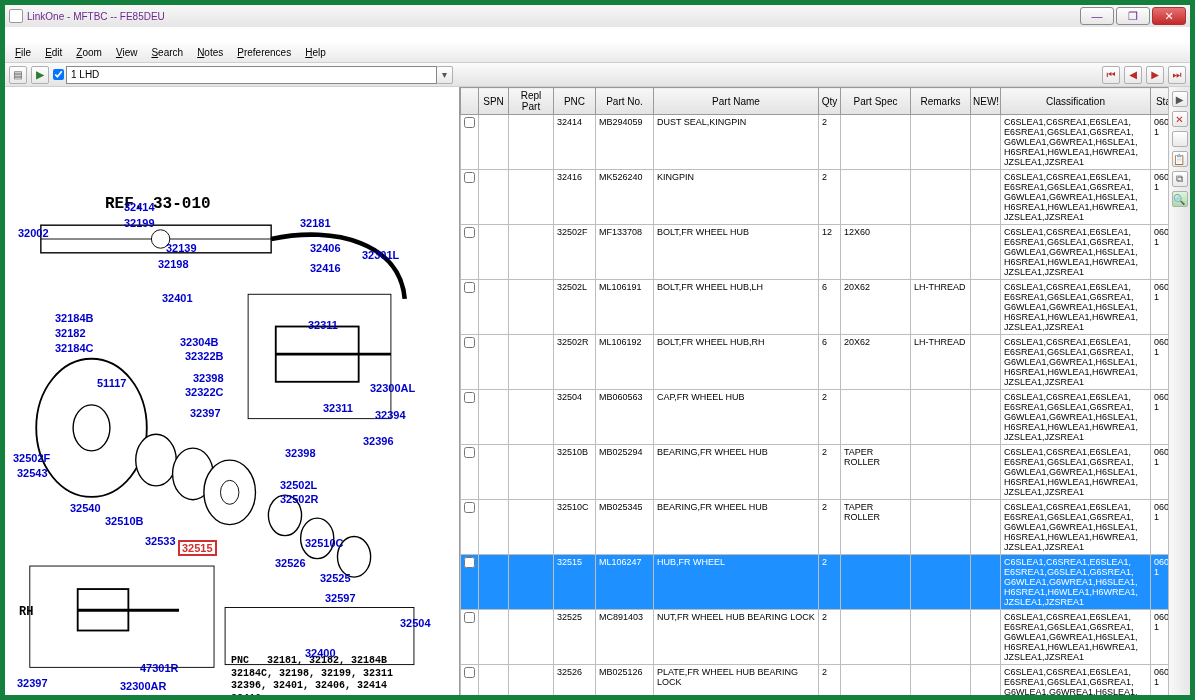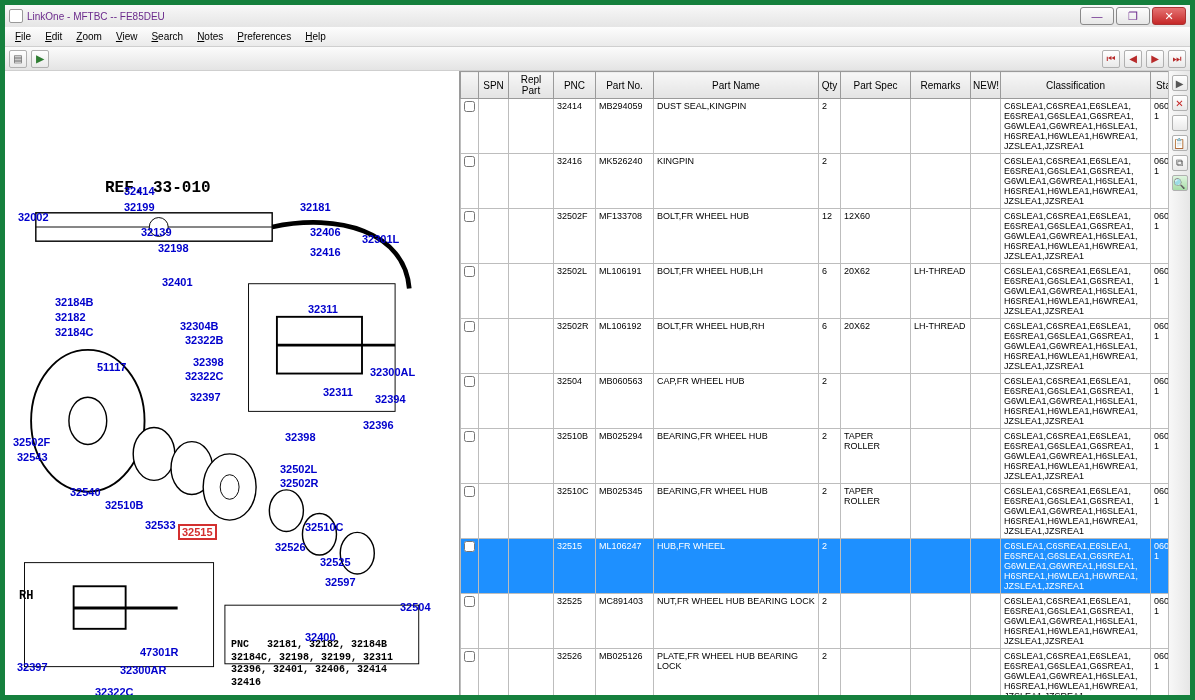--- a/index.html
+++ b/index.html
@@ -7,21 +7,21 @@
 
   
   .window { width: 100%; height: 100%; display: flex; flex-direction: column; border: 5px solid #15803d; }
   .titlebar { height: 22px; background: linear-gradient(#f8f8f8,#e5e5e5); display: flex; align-items: center; padding: 0 4px; font-size: 11px; color: #6b2a8c; }
   .titlebar .wicon { width:14px; height:14px; margin-right:4px; background:#fff; border:1px solid #999; border-radius:2px; }
   .titlebar .spacer { flex:1; }
   .wbtn { width:34px; height:18px; margin-left:2px; border:1px solid #8a8a8a; border-radius:3px; display:flex; align-items:center; justify-content:center; font-size:11px; background:linear-gradient(#fdfdfd,#e7e7e7); cursor:pointer; }
   .wbtn.close { background:linear-gradient(#e57373,#c62828); color:#fff; border-color:#a33; }
 
   
-  .menubar { height:20px; background:linear-gradient(#fdfdfd,#eaeaea); display:flex; align-items:center; padding:0 4px; gap:2px; border-bottom:1px solid #cfcfcf; }
+  .menubar { height:20px; background:linear-gradient(#fdfdfd,#eaeaea); display:flex; align-items:center; padding:0 4px; gap:2px; border-bottom:1px solid #cfcfcf;margin-top:16px; }
   .menuitem { padding:2px 6px; cursor:pointer; }
   .menuitem u { text-decoration:underline; }
 
   
   .toolbar { height:24px; background:linear-gradient(#fbfbfb,#e4e4e4); display:flex; align-items:center; padding:0 4px; gap:4px; border-bottom:1px solid #cfcfcf; }
   .tbtn { width:18px; height:18px; border:1px solid #b0b0b0; border-radius:2px; background:linear-gradient(#fff,#e9e9e9); display:flex; align-items:center; justify-content:center; font-size:10px; color:#555; cursor:pointer;}
   .tbtn.green { color:#2e7d32; font-weight:bold; }
   .toolbar .sel-wrap{ flex:0 0 400px; display:flex; align-items:center;}
   .toolbar .sel-wrap input[type=checkbox]{margin-right:2px;}
   .toolbar .sel-wrap .seltext{ flex:1; height:18px; border:1px solid #888; padding:1px 4px; display:flex; align-items:center; background:#fff;}
@@ -82,20 +82,25 @@
       <div class="menuitem"><u>V</u>iew</div>
       <div class="menuitem"><u>S</u>earch</div>
       <div class="menuitem"><u>N</u>otes</div>
       <div class="menuitem"><u>P</u>references</div>
       <div class="menuitem"><u>H</u>elp</div>
     </div>
 
   <div class="toolbar">
     <div class="tbtn">▤</div>
     <div class="tbtn green">▶</div>
+    <div class="sel-wrap">
+      <input type="checkbox" checked="" style="">
+      <div class="seltext">1 LHD</div>
+      <div class="tbtn" style="width:16px;border-left:0;">▾</div>
+    </div>
     <div class="nav-group">
       <div class="tbtn">⏮</div>
       <div class="tbtn">◀</div>
       <div class="tbtn">▶</div>
       <div class="tbtn">⏭</div>
     </div>
   </div>
 
   <div class="body">
 
@@ -135,21 +140,21 @@
       <div class="ref" style="left:14px; top:518px; font-size:12px;">RH</div>
       <pre class="ref" style="left:226px; top:568px; font-size:10px; line-height:1.25;">PNC   32181, 32182, 32184B
 32184C, 32198, 32199, 32311
 32396, 32401, 32406, 32414
 32416</pre>
 
       <div id="callouts">
           <span class="callout" style="left: 13px; top: 140px;">32002</span>
           <span class="callout" style="left: 119px; top: 114px;">32414</span>
           <span class="callout" style="left: 119px; top: 130px;">32199</span>
-          <span class="callout" style="left: 136px; top: 155px;">32139</span>
+          <span class="callout" style="left: 161px; top: 155px;">32139</span>
           <span class="callout" style="left: 153px; top: 171px;">32198</span>
           <span class="callout" style="left: 295px; top: 130px;">32181</span>
           <span class="callout" style="left: 305px; top: 155px;">32406</span>
           <span class="callout" style="left: 305px; top: 175px;">32416</span>
           <span class="callout" style="left: 357px; top: 162px;">32301L</span>
           <span class="callout" style="left: 157px; top: 205px;">32401</span>
           <span class="callout" style="left: 50px; top: 225px;">32184B</span>
           <span class="callout" style="left: 50px; top: 240px;">32182</span>
           <span class="callout" style="left: 50px; top: 255px;">32184C</span>
           <span class="callout" style="left: 175px; top: 249px;">32304B</span>

